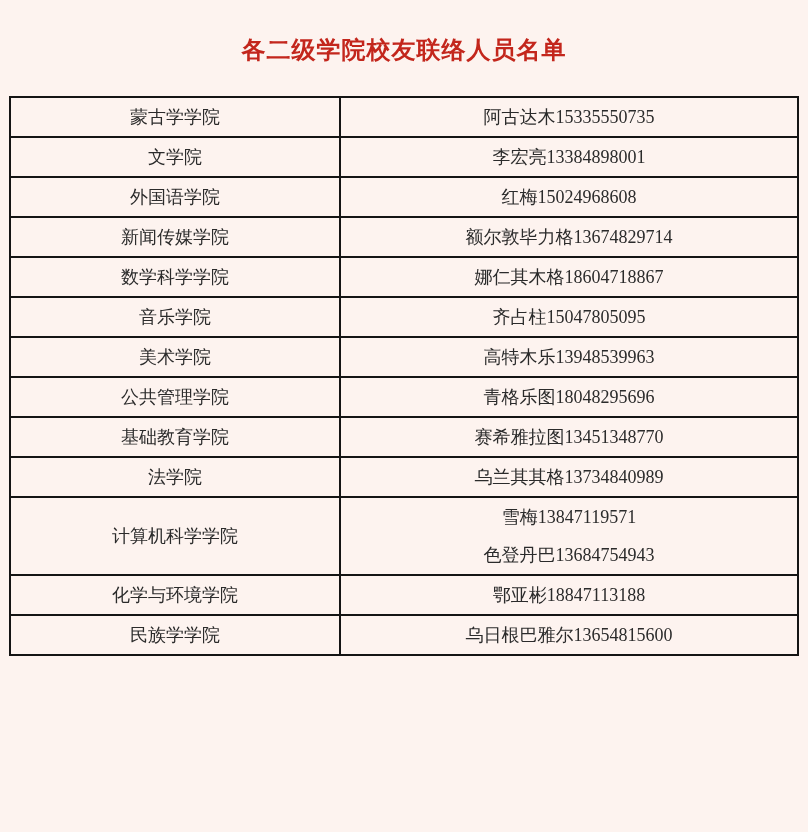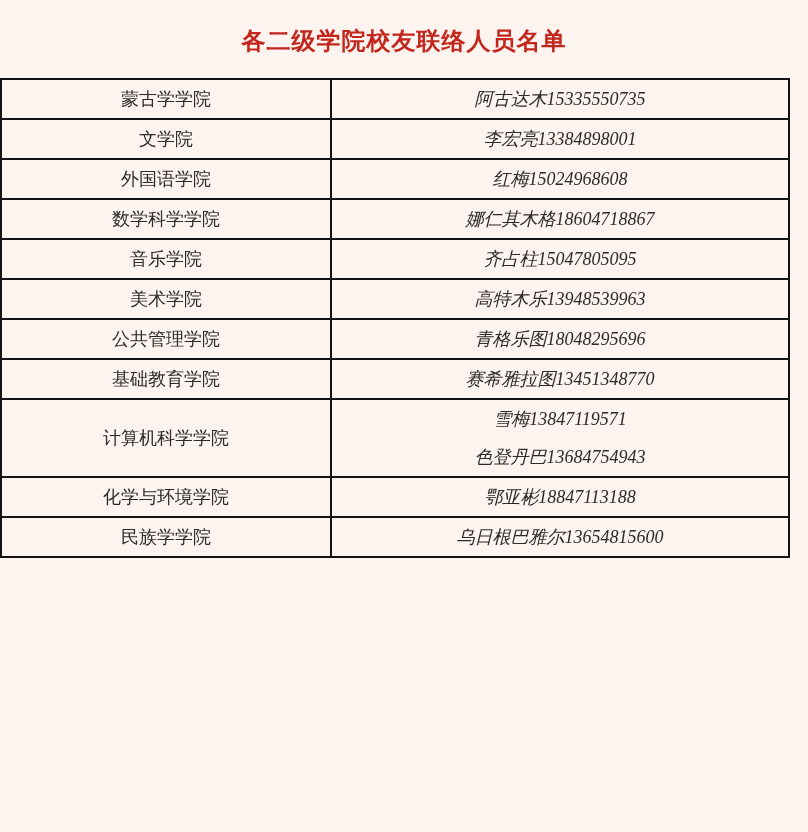--- a/index.html
+++ b/index.html
@@ -16,51 +16,52 @@
     background: var(--bg-color);
     font-family: "Liberation Serif", serif;
     overflow: hidden;
   }
   .page {
     width: 808px;
     height: 832px;
     background: var(--bg-color);
   }
   .title {
-    margin: 8px;
+    margin: 17px;
     padding: 18px 0 14px 0;
     text-align: center;
     font-family: "Liberation Sans", sans-serif;
     font-weight: bold;
     font-size: 24px;
     line-height: 30px;
     color: var(--title-color);
     letter-spacing: 1px;
   }
   table.roster {
     border-collapse: collapse;
     table-layout: fixed;
+    margin-left: 9px;
     width: 788px;
   }
   table.roster td {
     border: 2px solid var(--border-color);
     padding: 0;
     text-align: center;
     vertical-align: middle;
     font-size: 18px;
     line-height: 38px;
     color: var(--text-color);
   }
   td.college { width: 330px; }
   td.contact {
     width: 458px;
     
     border-left: 7px double var(--border-color);
   }
-  .contact-line { line-height: 38px; font-style: italic; }
+  .contact-line { line-height: 38px; }
 </style>
 </head>
 <body>
 
 <div class="page">
   <h1 class="title">各二级学院校友联络人员名单</h1>
 
   <table class="roster">
     <tbody>
         <tr>
@@ -72,20 +73,26 @@
         <tr>
           <td class="college">文学院</td>
           <td class="contact">
             <div class="contact-line">李宏亮13384898001</div>
           </td>
         </tr>
         <tr>
           <td class="college">外国语学院</td>
           <td class="contact">
             <div class="contact-line">红梅15024968608</div>
+          </td>
+        </tr>
+        <tr>
+          <td class="college">新闻传媒学院</td>
+          <td class="contact">
+            <div class="contact-line">额尔敦毕力格13674829714</div>
           </td>
         </tr>
         <tr>
           <td class="college">数学科学学院</td>
           <td class="contact">
             <div class="contact-line">娜仁其木格18604718867</div>
           </td>
         </tr>
         <tr>
           <td class="college">音乐学院</td>
@@ -105,20 +112,26 @@
             <div class="contact-line">青格乐图18048295696</div>
           </td>
         </tr>
         <tr>
           <td class="college">基础教育学院</td>
           <td class="contact">
             <div class="contact-line">赛希雅拉图13451348770</div>
           </td>
         </tr>
         <tr>
+          <td class="college">法学院</td>
+          <td class="contact">
+            <div class="contact-line">乌兰其其格13734840989</div>
+          </td>
+        </tr>
+        <tr>
           <td class="college">计算机科学学院</td>
           <td class="contact">
             <div class="contact-line">雪梅13847119571</div>
             <div class="contact-line">色登丹巴13684754943</div>
           </td>
         </tr>
         <tr>
           <td class="college">化学与环境学院</td>
           <td class="contact">
             <div class="contact-line">鄂亚彬18847113188</div>

